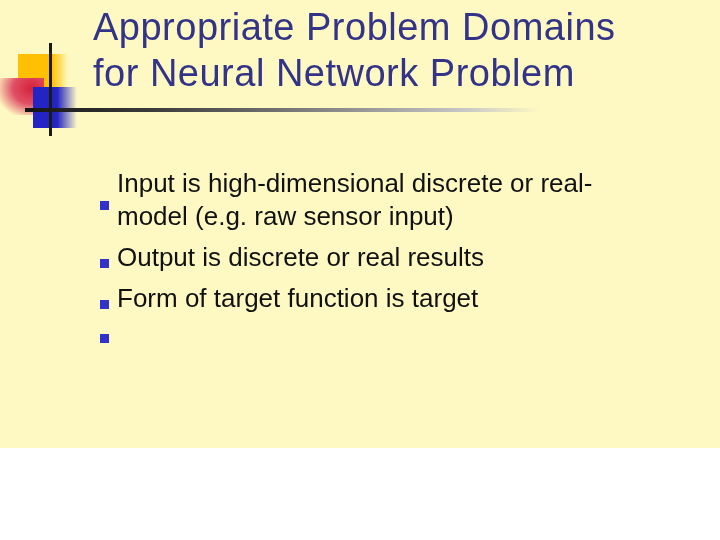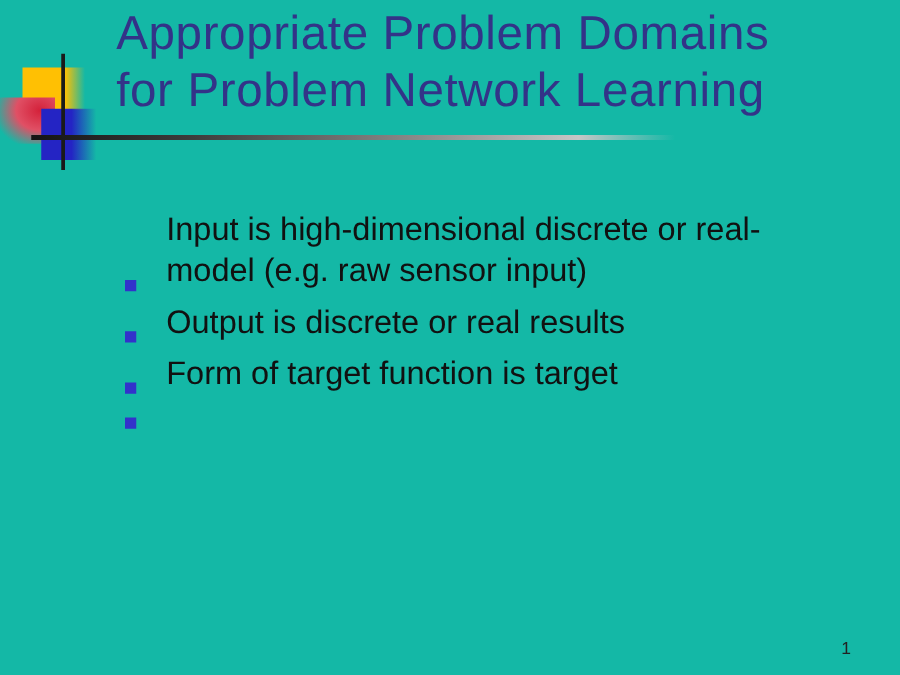--- a/index.html
+++ b/index.html
@@ -2,22 +2,22 @@
 <html><head>
 <meta charset="utf-8">
 <style>
   * { margin: 0; padding: 0; box-sizing: border-box; }
   html, body { width: 720px; height: 540px; }
   body { font-family: "Liberation Sans", sans-serif; background: #ffffff; }
 
   .slide {
     position: relative;
     width: 720px;
-    height: 540px;
-    background: #14b8a6;
+    height: 448px;
+    background: #fef9c3;
     overflow: hidden;
   }
 
   
   .deco-yellow {
     position: absolute; left: 18px; top: 54px; width: 50px; height: 34px;
     background: linear-gradient(to right, #ffc003 0%, #ffc003 68%, rgba(255,255,255,0) 100%);
     z-index: 1;
   }
   .deco-red {
@@ -51,22 +51,22 @@
     white-space: nowrap;
   }
 
   
   .bullets {
     position: absolute; left: 100px; top: 167px; width: 600px;
     z-index: 5;
   }
   .bullet-item {
     display: flex;
-    align-items: flex-end;
-    gap: 24px;
+    align-items: center;
+    gap: 8px;
     margin-bottom: 8px;
     font-size: 26px;
     line-height: 33px;
     color: #111111;
   }
   .bullet-marker {
     flex: 0 0 auto;
     width: 9px; height: 9px;
     margin-top: 11px;
     background: #3232cb;
@@ -87,21 +87,21 @@
 <div class="slide">
 
   <div class="deco-yellow"></div>
   <div class="deco-red"></div>
   <div class="deco-blue"></div>
   <div class="deco-vline"></div>
   <div class="deco-hline"></div>
 
   <div class="title">
     <div>Appropriate Problem Domains</div>
-    <div>for Problem Network Learning</div>
+    <div>for Neural Network Problem</div>
   </div>
 
   <div class="bullets">
 
     <div class="bullet-item">
       <div class="bullet-marker"></div>
       <div class="bullet-text">
         <div>Input is high-dimensional discrete or real-</div>
         <div>model (e.g. raw sensor input)</div>
       </div>

